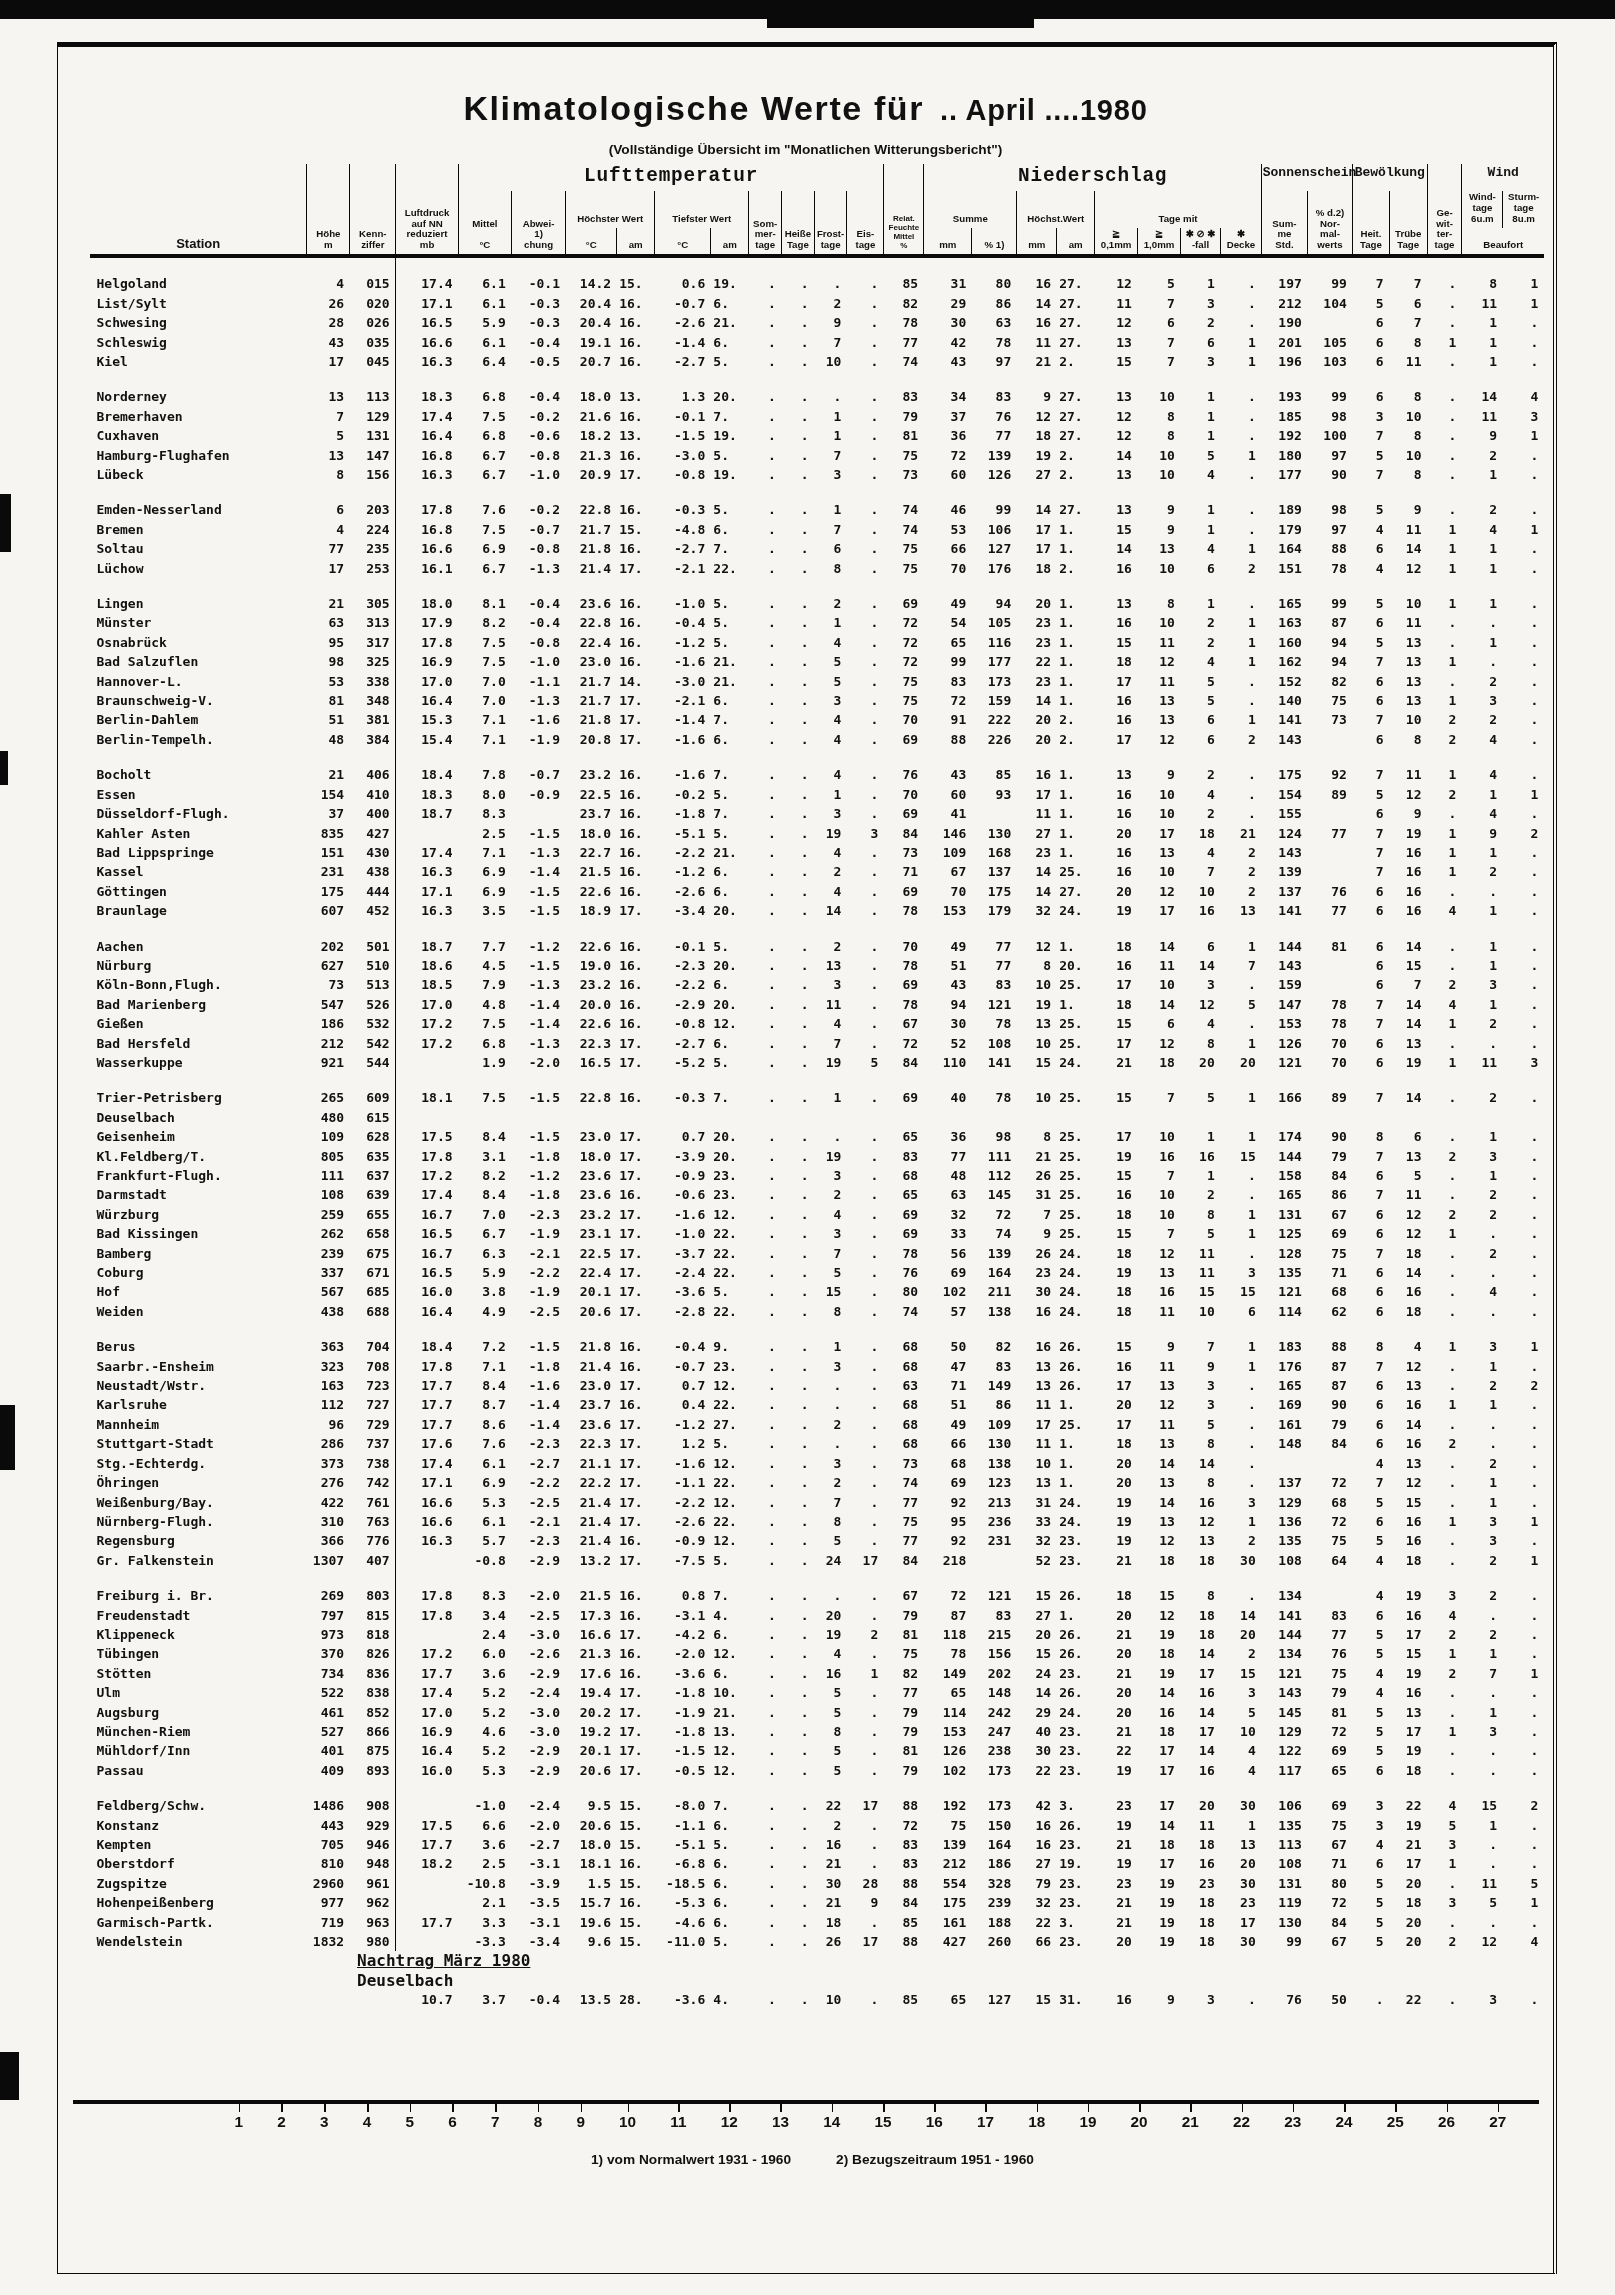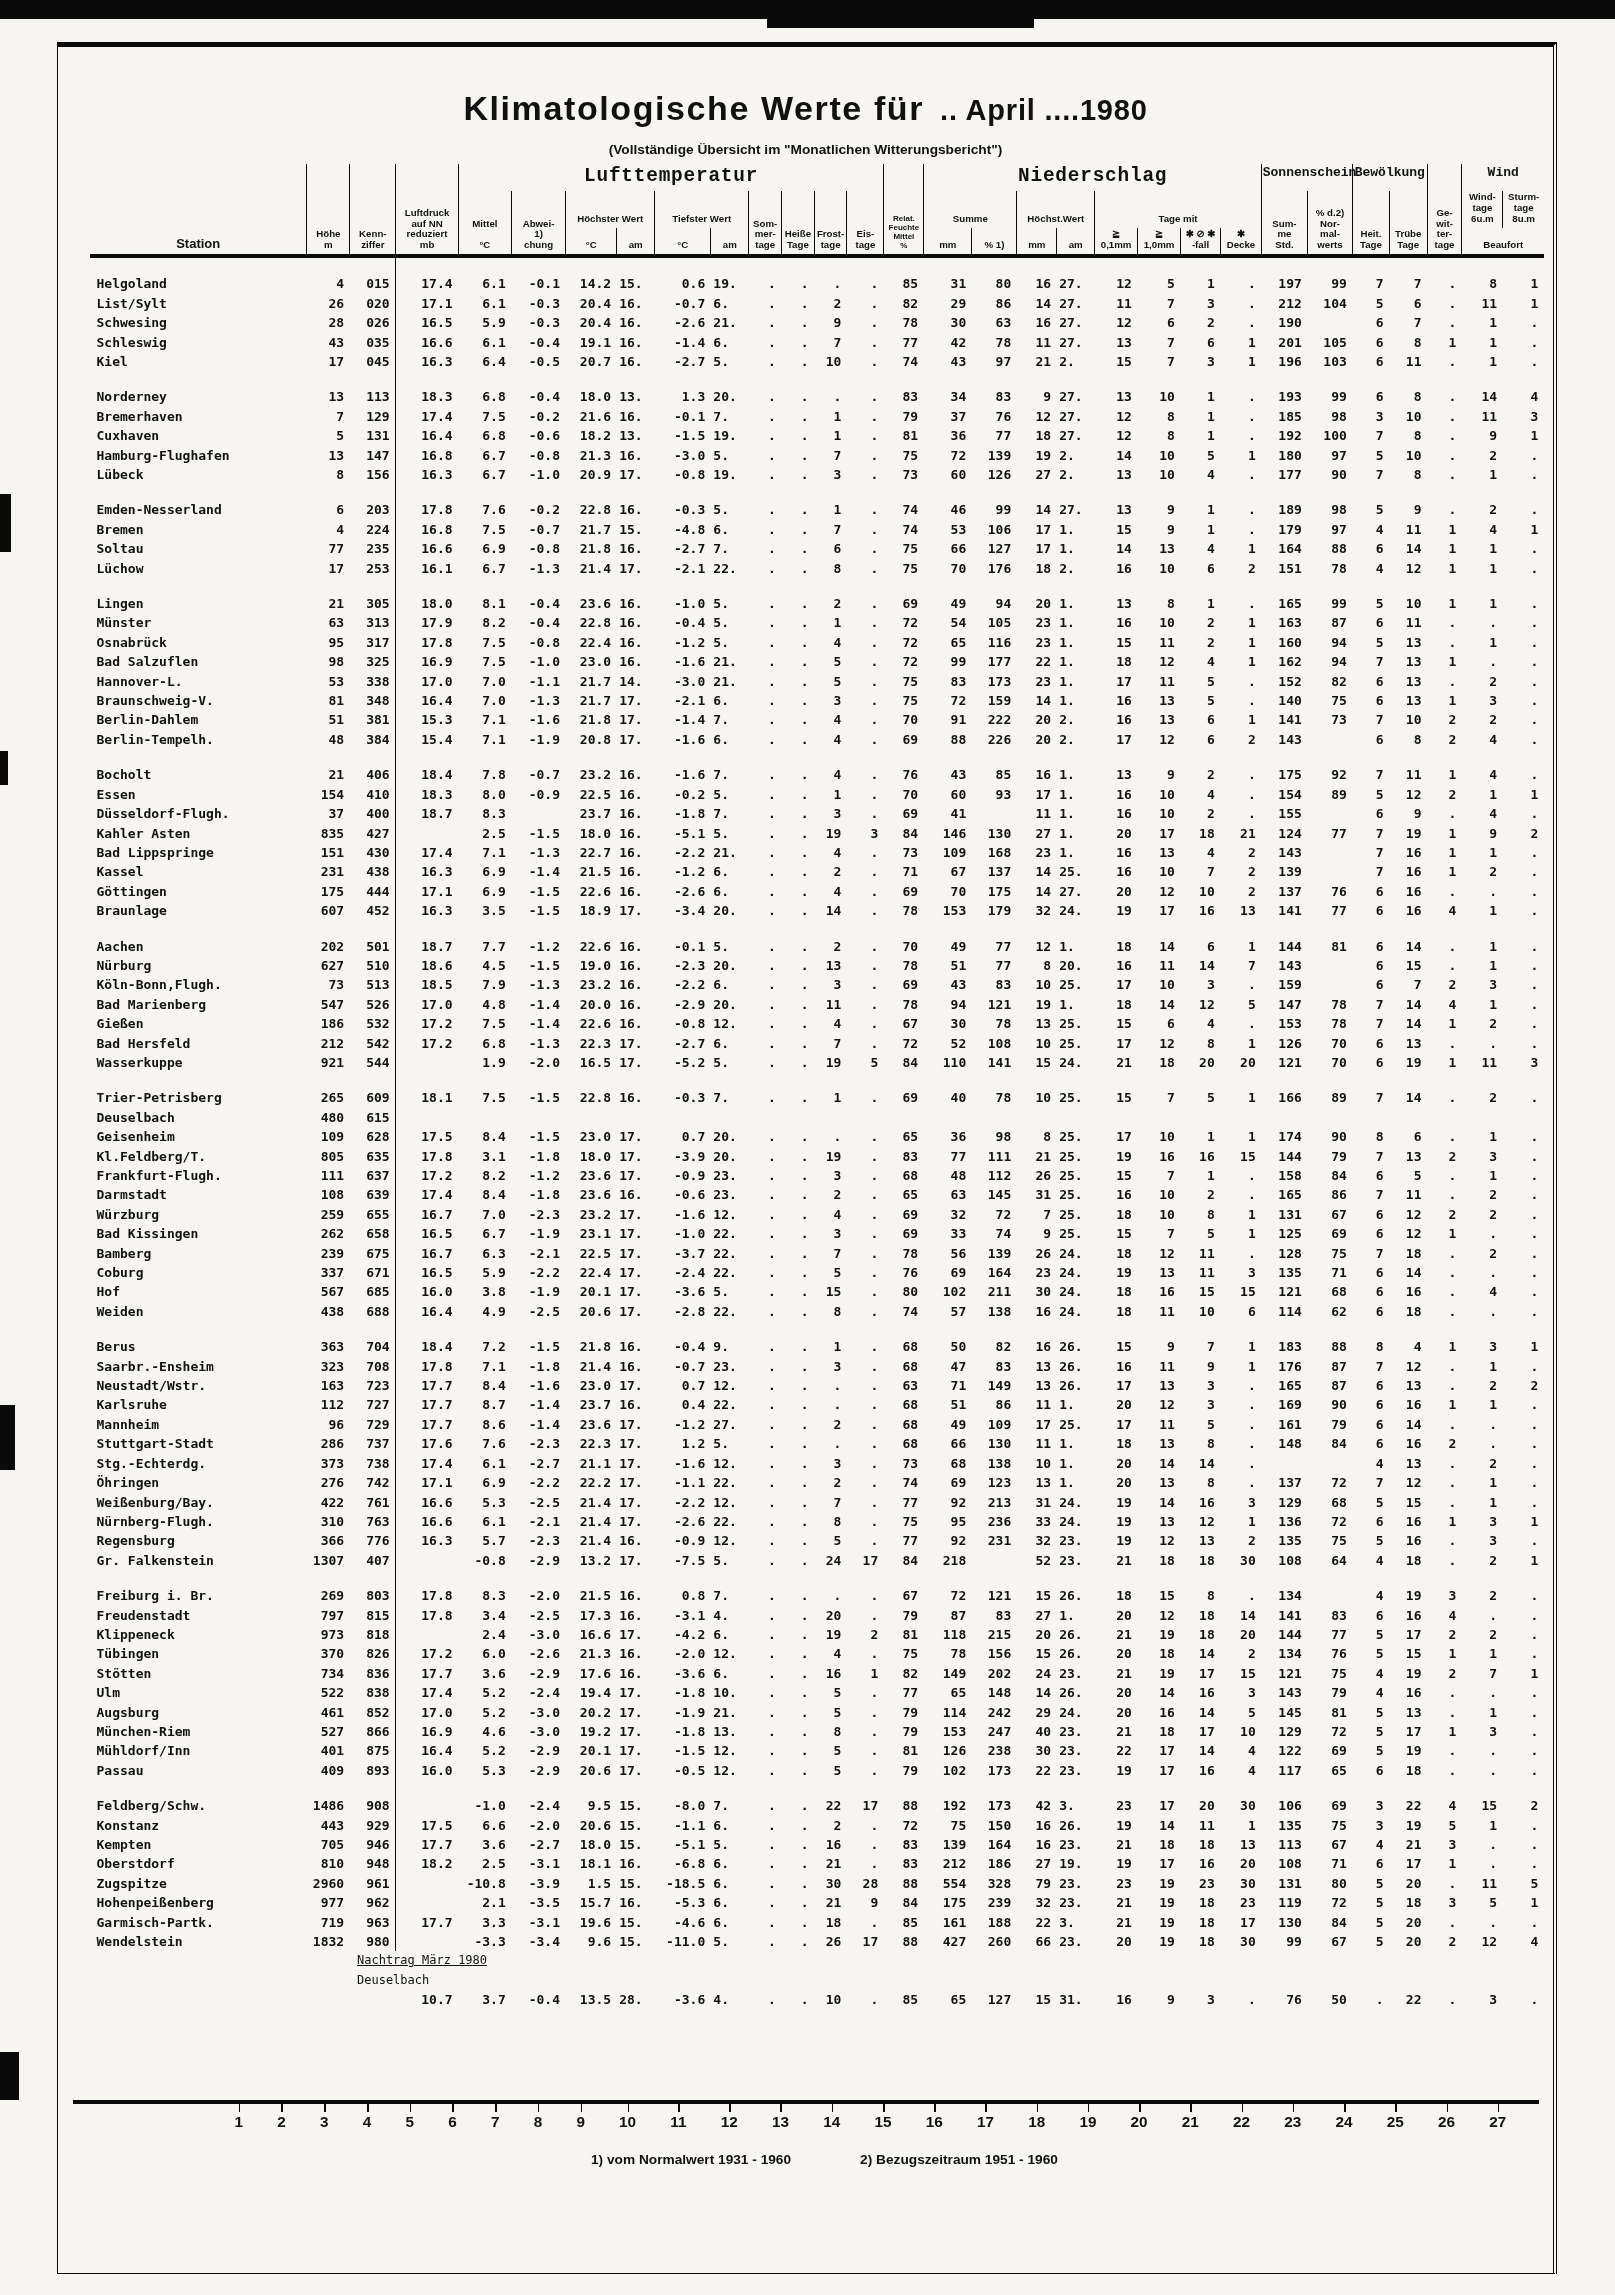--- a/index.html
+++ b/index.html
@@ -21,27 +21,27 @@
   thead th.grp{vertical-align:top;padding-top:1.6px;font-family:Liberation Mono, monospace;}
   thead th.big{font-size:19.4px;letter-spacing:0.8px;}
   thead th.med{font-size:13px;}
   thead th.tiny{font-size:8px;}
   tbody td{font:bold 13px "DejaVu Sans Mono",monospace;text-align:right;white-space:nowrap;
            height:19.4px;line-height:19.4px;padding:0 5.7px 0 0;overflow:hidden;}
   tbody td.st{text-align:left;padding-left:6.5px;}
   tbody td.vl{border-left:1.6px solid #0a0a0a;}
   tbody td.am{text-align:left;padding-left:2.4px;}
   tbody tr.gap td{height:16px;line-height:16px;}
-  tbody td.free{text-align:left;padding-left:267px;font-weight:normal;font-size:12px;}
+  tbody td.free{text-align:left;padding-left:267px;font-weight:bold;font-size:16px;}
   tbody td.nachhead{text-decoration:underline;}
   .numline{border-top:4px solid #0a0a0a;margin:90px 14.5px 0 14.5px;}
   .nums{display:flex;justify-content:space-between;margin:0 32px 0 162px;}
   .nums span{position:relative;padding-top:9.7px;font:bold 15.3px "Liberation Sans",sans-serif;}
   .nums span::before{content:"";position:absolute;top:0;left:50%;width:1.6px;height:8px;background:#0a0a0a;}
-  .footnotes{margin:21px 0 0 533px;font:bold 13.7px "Liberation Sans",sans-serif;display:flex;gap:69px;}
+  .footnotes{margin:21px 0 0 533px;font:bold 13.7px "Liberation Sans",sans-serif;display:flex;gap:45px;}
 </style>
 </head>
 <body>
 
 <div class="page">
   <div class="artifact" style="left:0;top:0;width:1615px;height:19.4px;"></div>
   <div class="artifact" style="left:767px;top:0;width:267px;height:27.5px;"></div>
   <div class="artifact" style="left:0;top:494px;width:10.5px;height:58px;"></div>
   <div class="artifact" style="left:0;top:751px;width:8px;height:34px;"></div>
   <div class="artifact" style="left:0;top:1405px;width:14.5px;height:65px;"></div>

